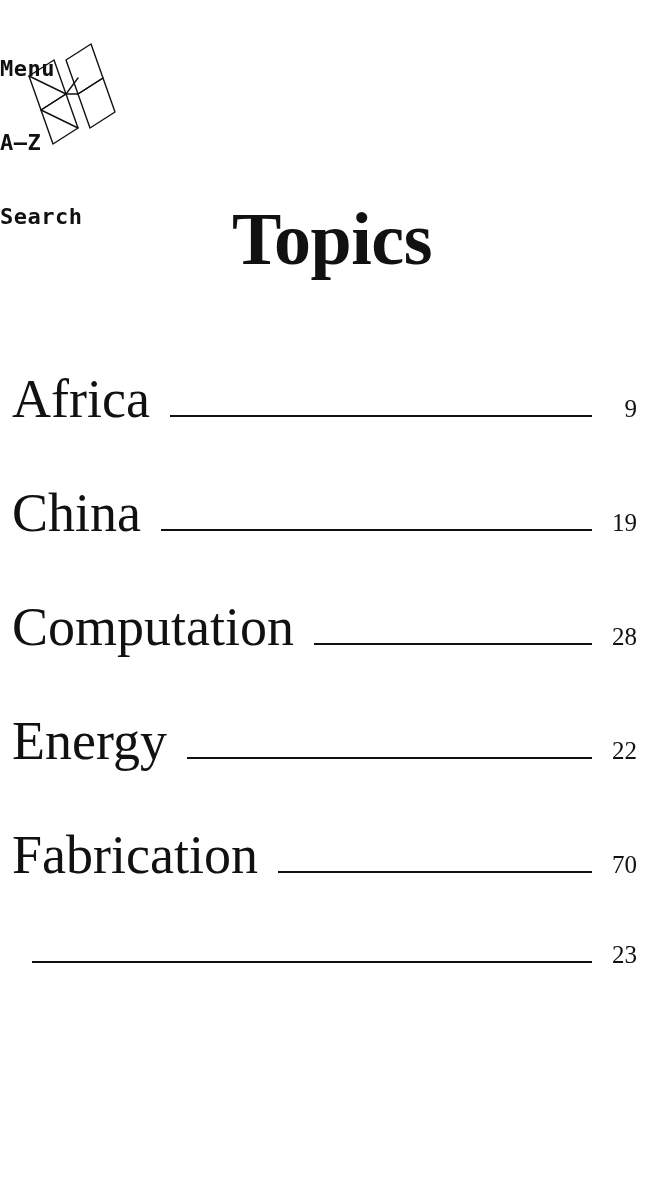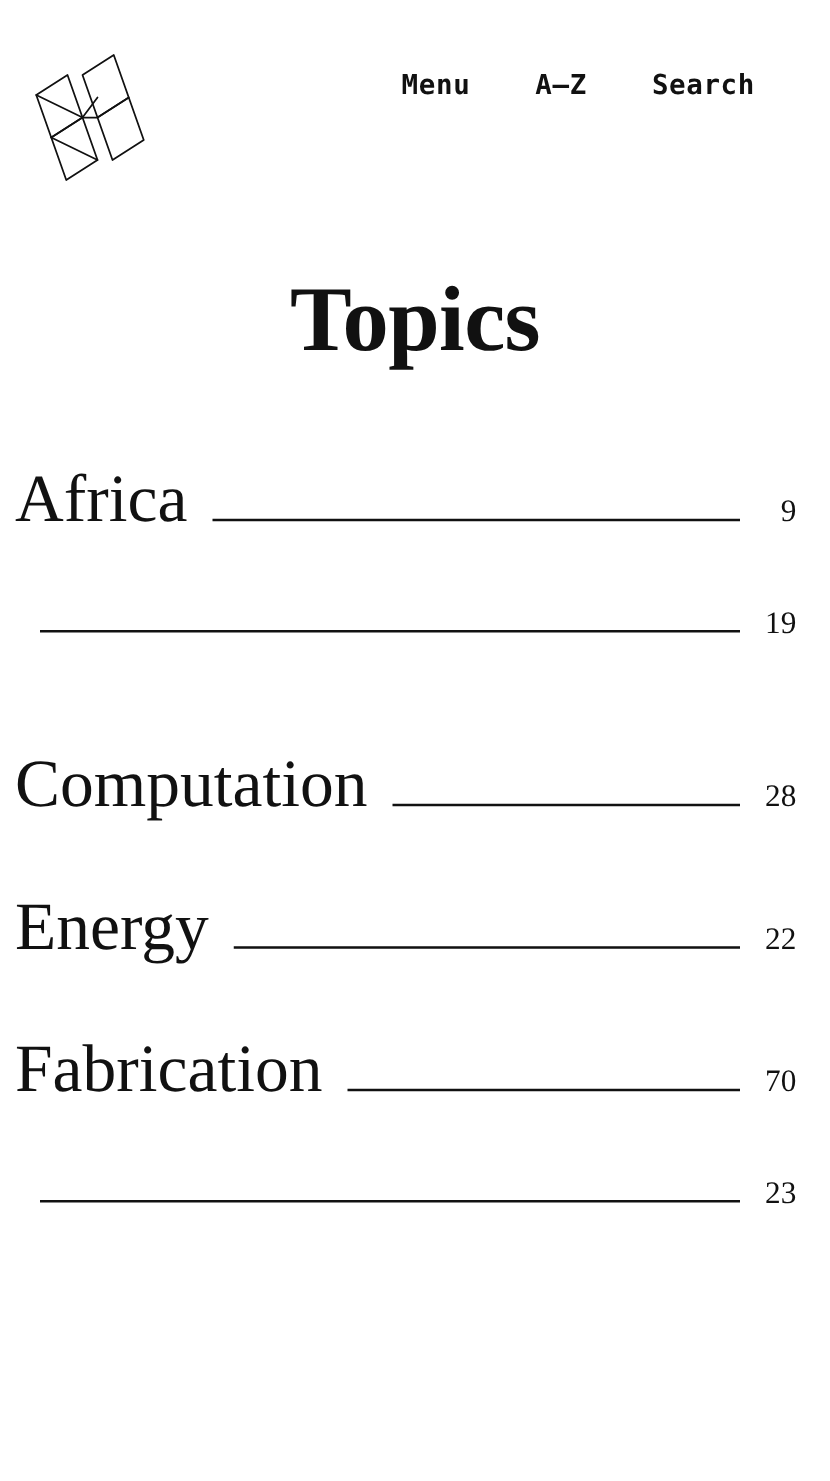--- a/index.html
+++ b/index.html
@@ -38,20 +38,21 @@
   .main-nav {
     position: absolute;
     left: 0;
     right: 26px;
     top: 58px;
     display: flex;
     justify-content: flex-end;
     align-items: baseline;
     gap: 52px;
     padding-right: 34px;
+    flex-direction: column;
   }
   .nav-link {
     font-family: "DejaVu Sans Mono", "Liberation Mono", monospace;
     font-weight: 700;
     font-size: 22px;
     letter-spacing: 0.5px;
     color: #111111;
     text-decoration: none;
     white-space: nowrap;
     line-height: 1;
@@ -62,21 +63,21 @@
     margin: 0;
     padding: 0;
     text-align: center;
     font-family: "Liberation Serif", "DejaVu Serif", serif;
     font-weight: 700;
     font-size: 74px;
     line-height: 1;
     letter-spacing: -0.5px;
     color: #111111;
     position: absolute;
-    top: 219px;
+    top: 202px;
     left: 0;
     right: 0;
   }
 
   
   .topics-list {
     position: absolute;
     top: 372px;
     left: 0;
     right: 0;
@@ -155,20 +156,21 @@
 
 <nav class="topics-list">
 
   <a class="topic-row" href="#">
     <span class="topic-name">Africa</span>
     <span class="topic-leader"></span>
     <span class="topic-count">9</span>
   </a>
 
   <a class="topic-row" href="#">
+    <span class="topic-name">China</span>
     <span class="topic-leader"></span>
     <span class="topic-count">19</span>
   </a>
 
   <a class="topic-row" href="#">
     <span class="topic-name">Computation</span>
     <span class="topic-leader"></span>
     <span class="topic-count">28</span>
   </a>
 

